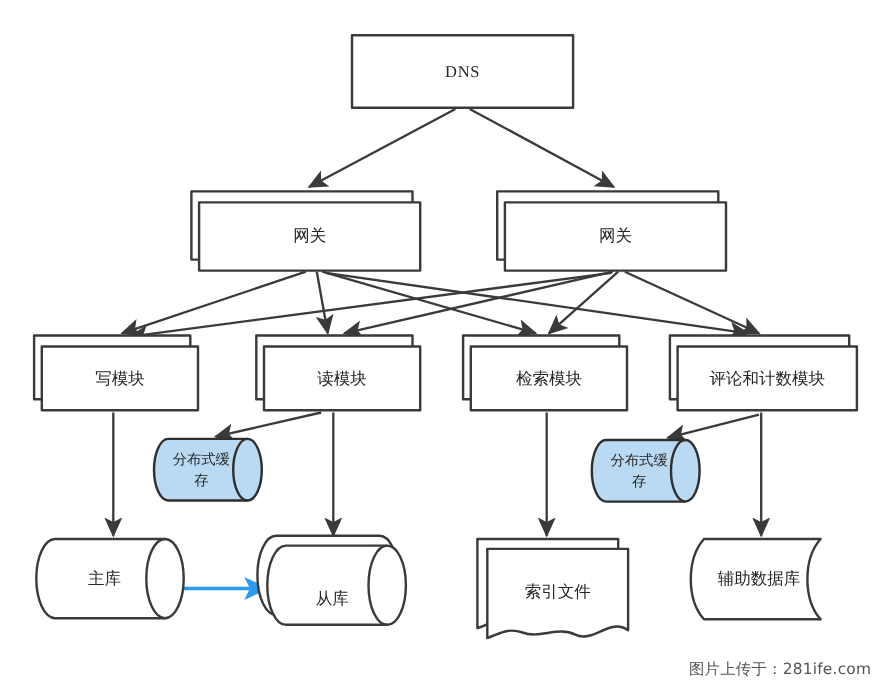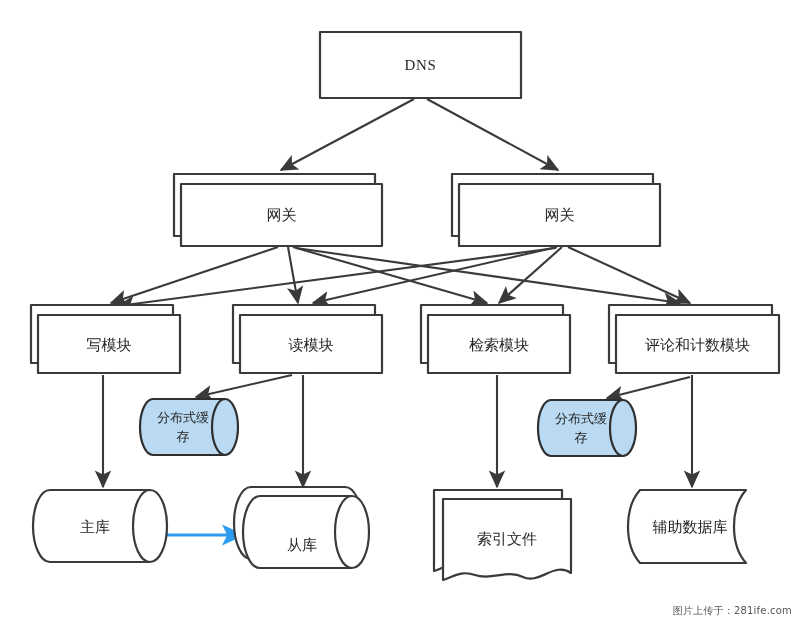--- a/index.html
+++ b/index.html
@@ -73,21 +73,21 @@
     fill: #262626;
     text-anchor: middle;
     dominant-baseline: middle;
     letter-spacing: 0.6px;
   }
   .watermark {
     position: absolute;
     right: 8px;
     bottom: 4px;
     font-family: "DejaVu Sans", "Liberation Sans", sans-serif;
-    font-size: 10px;
+    font-size: 14px;
     color: #555555;
     letter-spacing: 0.2px;
     white-space: nowrap;
   }
 </style>
 </head>
 <body>
 
 <div id="diagram-root">
 <svg width="800" height="622" viewBox="0 0 800 622" xmlns="http://www.w3.org/2000/svg">

